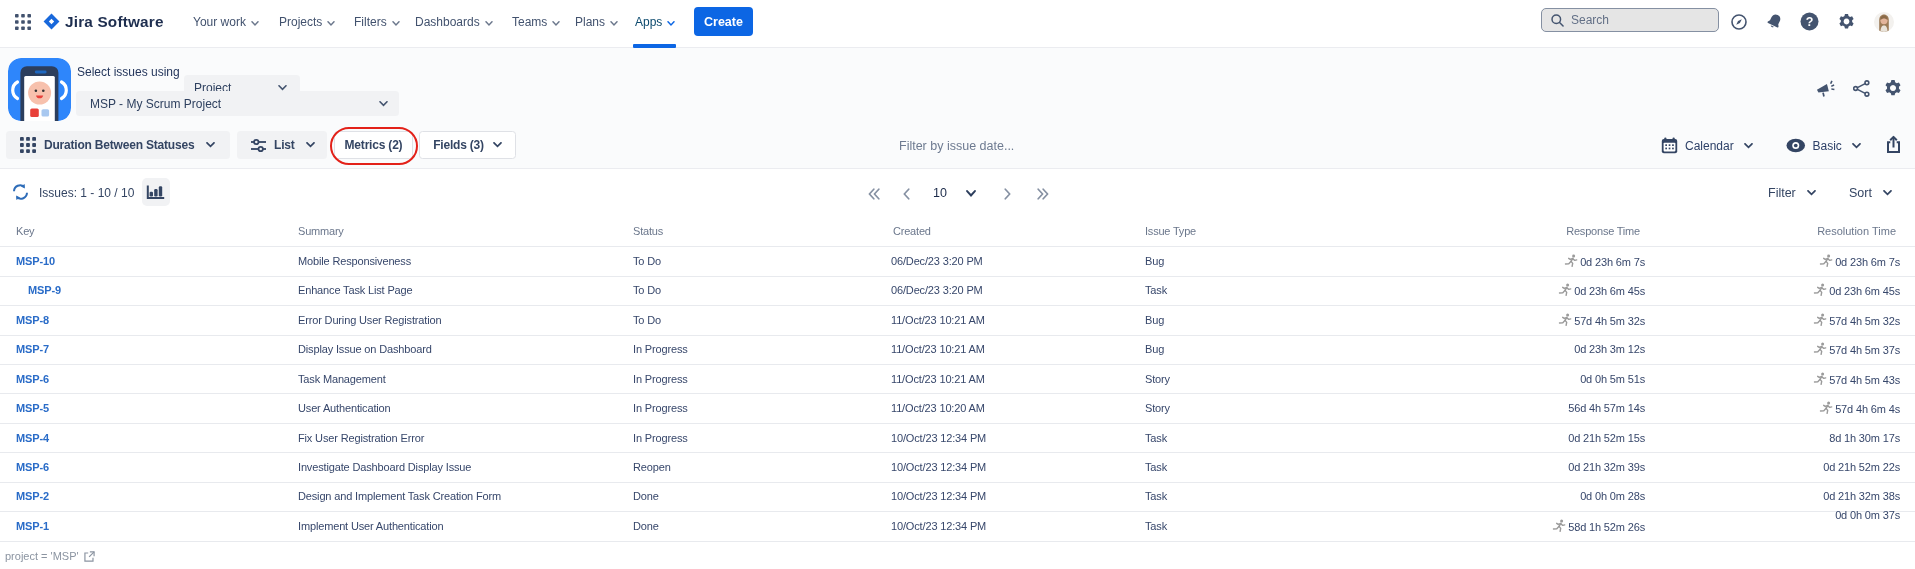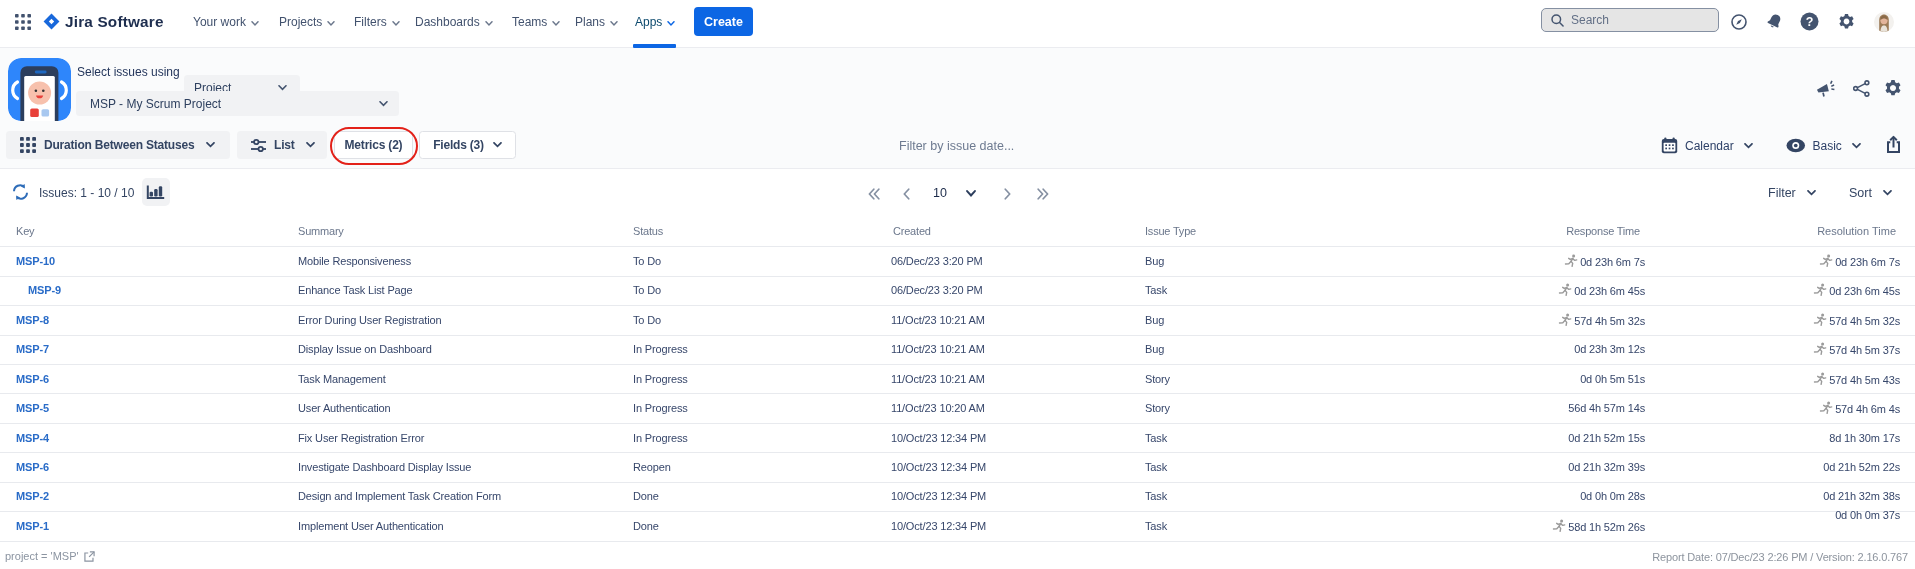--- a/index.html
+++ b/index.html
@@ -544,14 +544,13 @@
 
   <div class="ftr" style="left:5px; top:550px; display:flex; align-items:center;">project = 'MSP'
     <svg style="margin-left:5px;" width="11" height="11" viewBox="0 0 12 12">
         <g stroke="#8b94a1" stroke-width="1.3" fill="none">
           <path d="M4.6 2.2 H1 V11 H9.8 V7.4"></path>
           <path d="M6.4 1 H11 V5.6"></path>
           <path d="M11 1 L5.6 6.4"></path>
         </g>
       </svg>
   </div>
-  <div class="ftr" style="left:1455px; top:551px; width:453px; text-align:right; letter-spacing:-0.15px; color:#8d949e;">Report Date: 07/Dec/23 2:26 PM / Version: 2.16.0.767</div>
 </div>
 
 </body></html>

